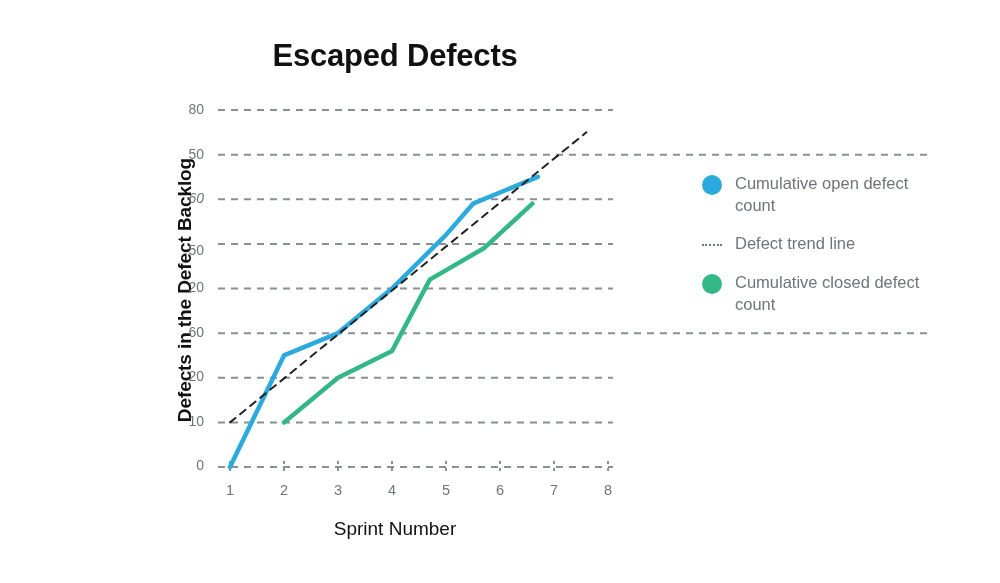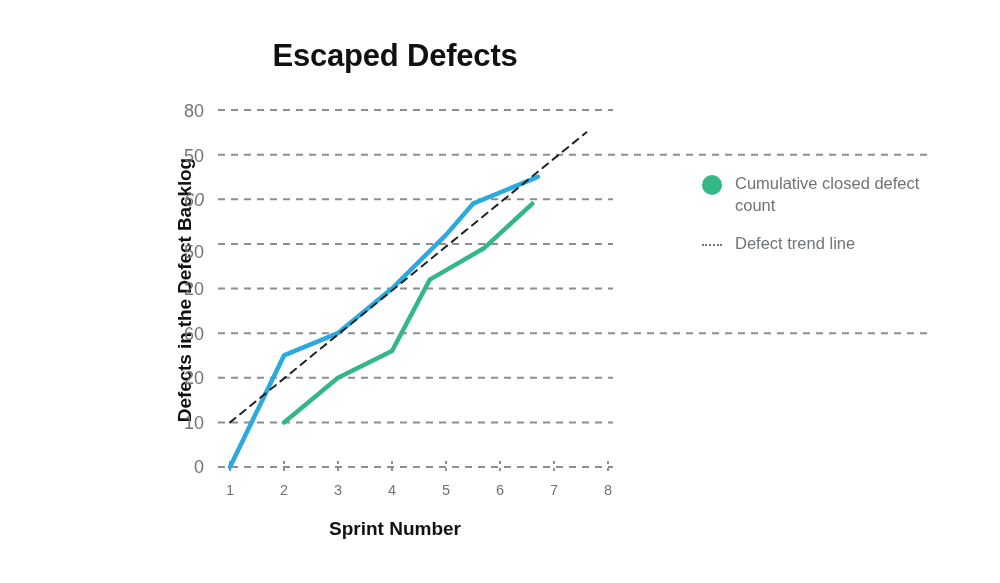--- a/index.html
+++ b/index.html
@@ -44,28 +44,28 @@
     color: #111111;
     letter-spacing: -0.1px;
   }
   .xlabel {
     position: absolute;
     left: 230px;
     top: 518px;
     width: 330px;
     text-align: center;
     font-size: 19px;
-    font-weight: bold;
+    font-weight: normal;
     color: #111111;
   }
   .ytick {
     position: absolute;
     width: 40px;
     text-align: right;
-    font-size: 18px;
+    font-size: 14px;
     color: #6f7478;
   }
   .xtick {
     position: absolute;
     width: 40px;
     text-align: center;
     font-size: 14.5px;
     color: #6f7478;
   }
   .legend {
@@ -163,22 +163,26 @@
       </g>
     <g id="series-layer">
         <polyline points="230.0,467.0 284.0,355.4 338.0,333.1 392.0,288.5 446.0,234.9 473.0,203.7 537.8,176.9" fill="none" stroke="#2ca9dd" stroke-linecap="round" stroke-linejoin="round" stroke-width="4.5"></polyline>
         <polyline points="284.0,422.4 338.0,377.8 392.0,351.0 429.8,279.6 483.8,248.3 532.4,203.7" fill="none" stroke="#34b786" stroke-linecap="round" stroke-linejoin="round" stroke-width="4.5"></polyline>
         <polyline points="230.0,422.4 586.4,132.3" fill="none" stroke="#222222" stroke-linecap="round" stroke-linejoin="round" stroke-width="2" stroke-dasharray="7 6"></polyline>
       </g>
   </svg>
 
   <div class="legend">
     <div class="legend-row">
-      <div class="legend-marker" style="background: rgb(52, 183, 134);"></div>
-      <div class="legend-text">Cumulative closed defect count</div>
+      <div class="legend-marker" style="background: rgb(44, 169, 221);"></div>
+      <div class="legend-text">Cumulative open defect count</div>
     </div>
     <div class="legend-row">
       <div class="legend-dash"></div>
       <div class="legend-text">Defect trend line</div>
+    </div>
+    <div class="legend-row">
+      <div class="legend-marker" style="background: rgb(52, 183, 134);"></div>
+      <div class="legend-text">Cumulative closed defect count</div>
     </div>
   </div>
 
 </div>
 
 </body></html>

